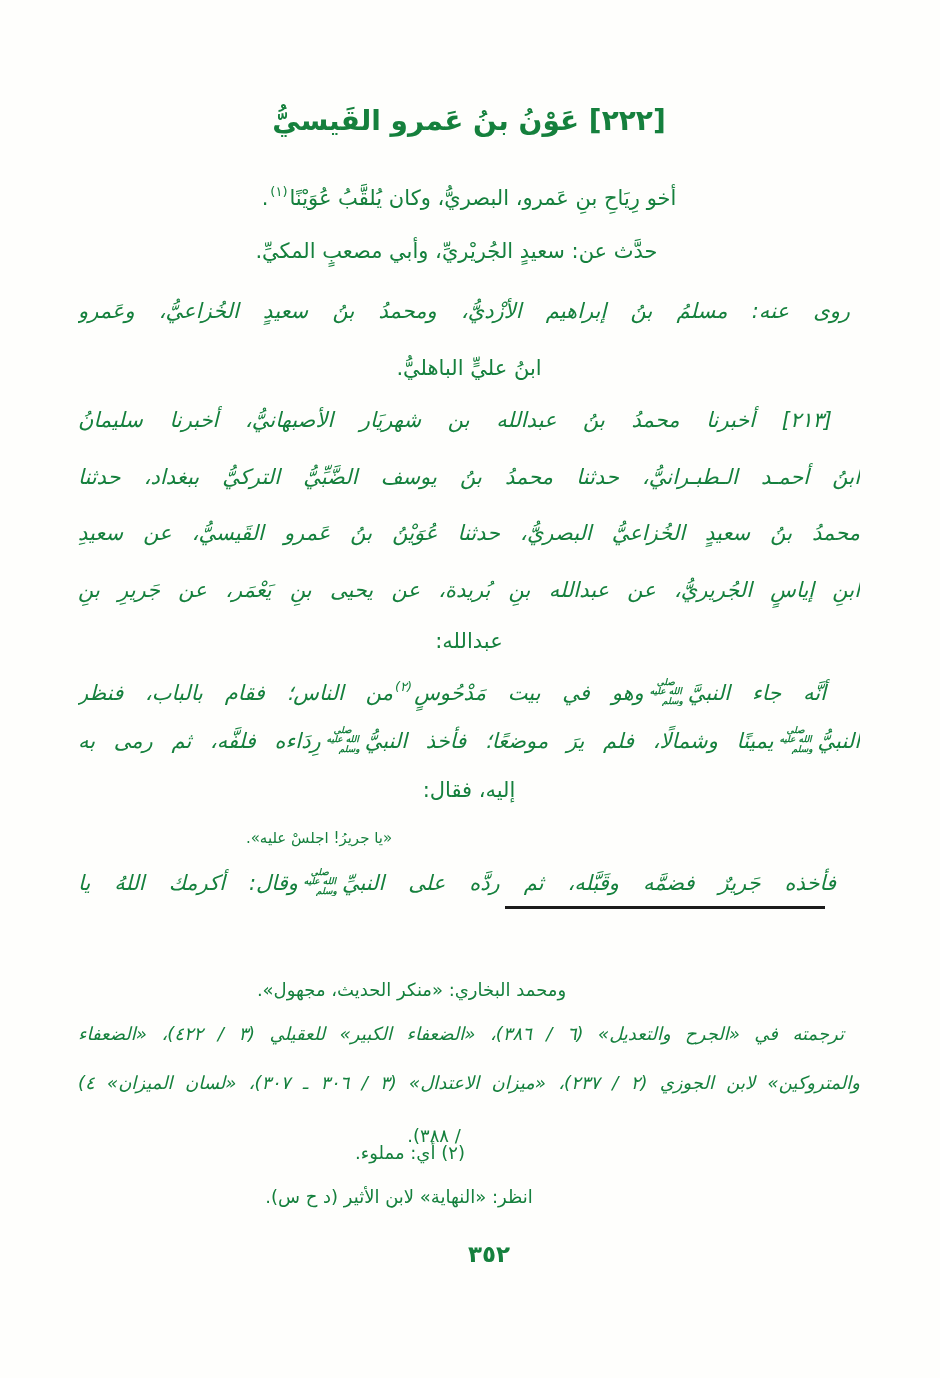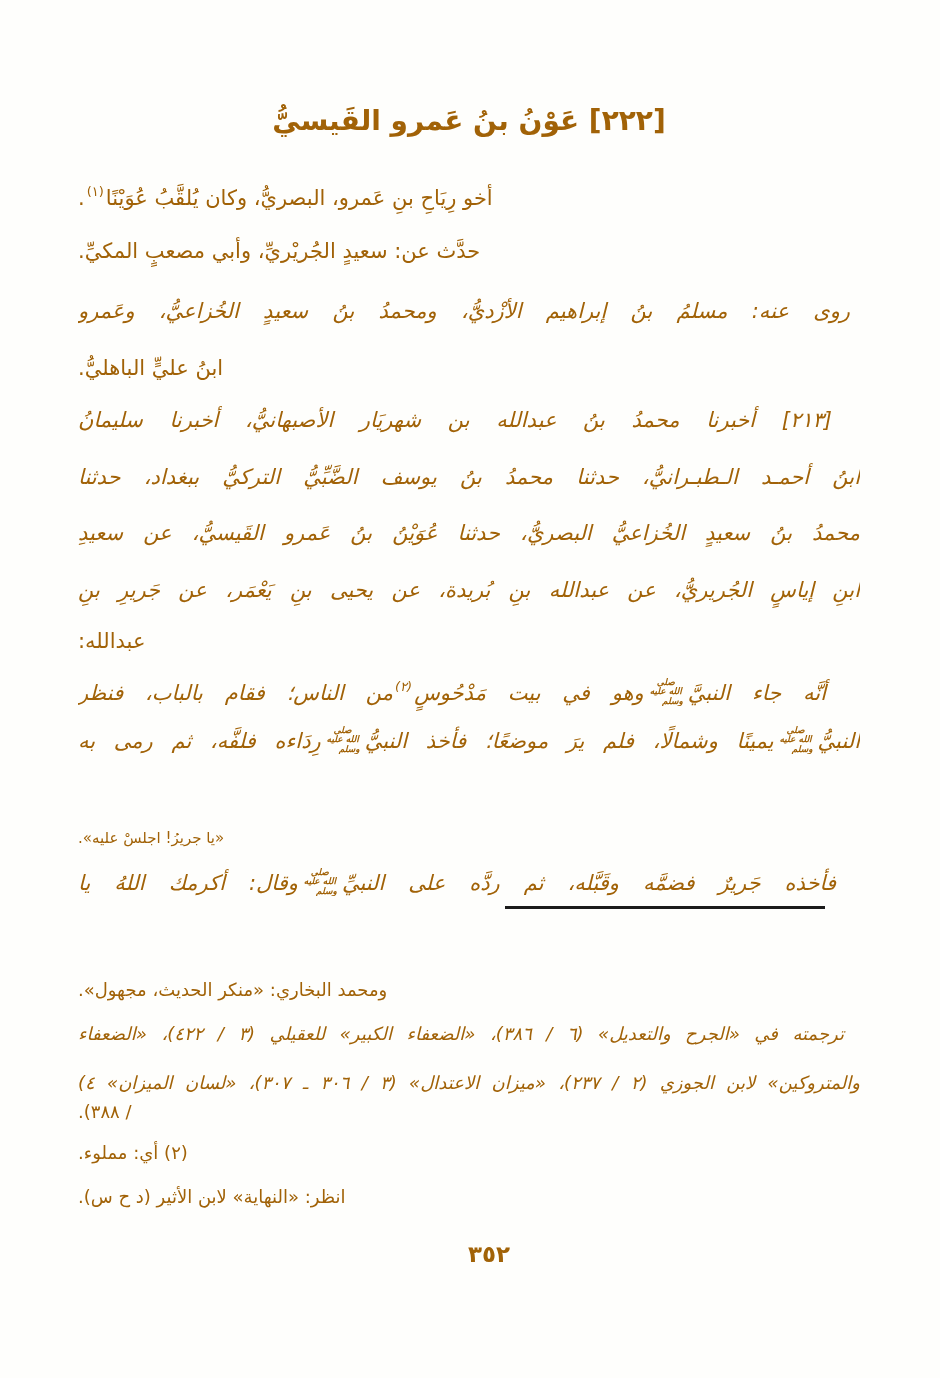--- a/index.html
+++ b/index.html
@@ -1,24 +1,24 @@
 <!DOCTYPE html>
 <html lang="ar"><head>
 <meta charset="utf-8">
 <style>
   html,body{margin:0;padding:0;background:#ffffff;}
   .page{
     position:relative;width:940px;height:1378px;background:#fefefdf
     ;background:#fefefc;direction:rtl;overflow:hidden;
-    font-family:"DejaVu Sans",sans-serif;color:#a16207;
+    font-family:"DejaVu Sans",sans-serif;color:#15803d;
   }
   .tb{position:absolute;top:0;bottom:0;right:80px;left:78px;}
   .ln{
     position:absolute;right:0;left:0;height:57px;line-height:57px;
-    font-size:21px;text-align:left;overflow:hidden;
+    font-size:21px;text-align:center;overflow:hidden;
   }
   .j{text-align:justify;text-align-last:justify;font-style:italic;}
   .fn{height:45px;line-height:45px;font-size:18px;}
   .title{
     height:62px;line-height:62px;font-size:28px;font-weight:bold;
     text-align:center;
   }
   .quote-ln{font-size:15px;}
   .fnref{font-size:13px;vertical-align:9px;padding:0 2px;}
   .saw{
@@ -58,34 +58,35 @@
     <div class="ln j" style="top:562px">ابنِ إياسٍ الجُريريُّ، عن عبدالله بنِ بُريدة، عن يحيى بنِ يَعْمَر، عن جَريرِ بنِ</div>
     <div class="ln j" style="top:505px">محمدُ بنُ سعيدٍ الخُزاعيُّ البصريُّ، حدثنا عُوَيْنُ بنُ عَمرو القَيسيُّ، عن سعيدِ</div>
     <div class="ln" style="top:613px">عبدالله:</div>
 
     <div class="ln j" style="top:658px;padding-right:34px">
       <span>أنَّه جاء النبيَّ</span><span class="saw">صلى الله عليه وسلم</span><span>وهو في بيت مَدْحُوسٍ</span><span class="fnref">(٢)</span><span>من الناس؛ فقام بالباب، فنظر</span>
     </div>
     <div class="ln j" style="top:713px">
       <span>النبيُّ</span><span class="saw">صلى الله عليه وسلم</span><span>يمينًا وشمالًا، فلم يرَ موضعًا؛ فأخذ النبيُّ</span><span class="saw">صلى الله عليه وسلم</span><span>رِدَاءه فلفَّه، ثم رمى به</span>
     </div>
+    <div class="ln" style="top:762px">إليه، فقال:</div>
 
     <div class="ln quote-ln" style="top:810px;padding-right:300px">«يا جريرُ! اجلسْ عليه».</div>
 
     <div class="ln j" style="top:855px;padding-right:24px">
       <span>فأخذه جَريرٌ فضمَّه وقَبَّله، ثم ردَّه على النبيِّ</span><span class="saw">صلى الله عليه وسلم</span><span>وقال: أكرمك اللهُ يا</span>
     </div>
 
     <div class="sep"></div>
 
     <div class="ln fn" style="top:967px;padding-right:115px">ومحمد البخاري: «منكر الحديث، مجهول».</div>
     <div class="ln fn j" style="top:1011px;padding-right:16px">ترجمته في «الجرح والتعديل» (٦ / ٣٨٦)، «الضعفاء الكبير» للعقيلي (٣ / ٤٢٢)، «الضعفاء</div>
     <div class="ln fn j" style="top:1060px">
       <span>والمتروكين» لابن الجوزي (٢ / ٢٣٧)، «ميزان الاعتدال» (٣ / ٣٠٦ ـ ٣٠٧)، «لسان الميزان»</span> <span class="ltr">(٤</span>
     </div>
-    <div class="ln fn" style="top:1089px;padding-right:70px">/ ٣٨٨).</div>
+    <div class="ln fn" style="top:1113px;padding-right:70px">/ ٣٨٨).</div>
     <div class="ln fn" style="top:1130px;padding-right:118px">(٢) أي: مملوء.</div>
     <div class="ln fn" style="top:1174px;padding-right:140px">انظر: «النهاية» لابن الأثير (د ح س).</div>
 
     <div class="pagenum">٣٥٢</div>
 
   </div>
 </div>
 
 </body></html>

